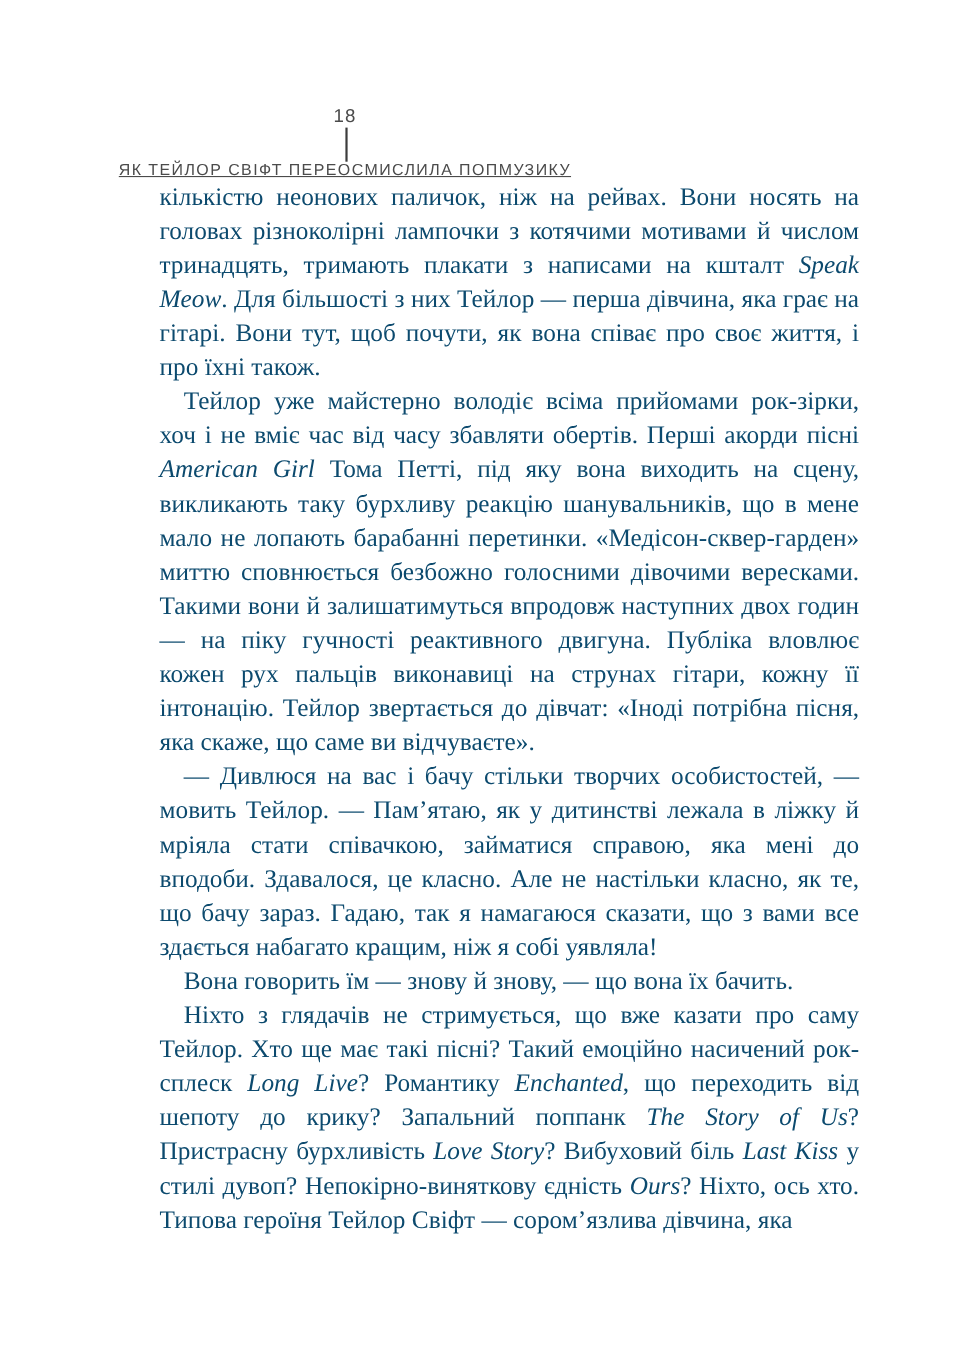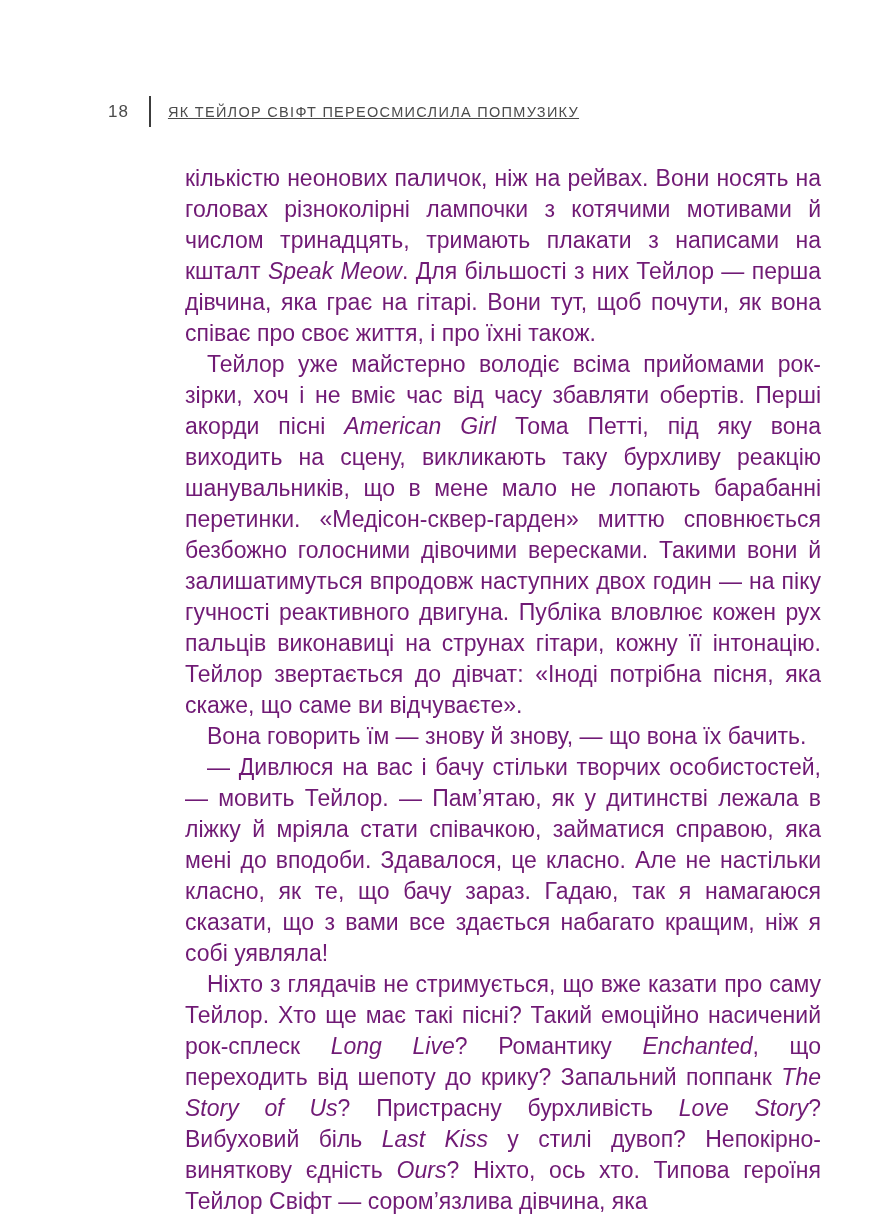--- a/index.html
+++ b/index.html
@@ -15,20 +15,21 @@
     overflow: hidden;
   }
   .running-head {
     position: absolute;
     top: 96px;
     left: 108px;
     display: flex;
     align-items: center;
     font-family: "Liberation Sans", sans-serif;
     color: #4b4b4b;
+    flex-direction: column;
   }
   .pagenum {
     font-size: 17px;
     letter-spacing: 1px;
     color: #4b4b4b;
   }
   .head-rule {
     width: 2px;
     height: 31px;
     background: #3c3c3c;
@@ -40,27 +41,26 @@
     letter-spacing: 1.3px;
     color: #4b4b4b;
     white-space: nowrap;
     text-decoration: underline;
   }
   .text-block {
     position: absolute;
     left: 145px;
     top: 163px;
     width: 636px;
-    font-family: Liberation Sans, sans-serif;
+    font-family: Liberation Serif, serif;
     font-size: 23px;
     line-height: 31px;
-    color: #701a75;
+    color: #0c4a6e;
     text-align: justify;
     hyphens: auto;
-    margin-left: 40px;
     -webkit-hyphens: auto;
   }
   .text-block p {
     margin: 0;
     padding: 0;
   }
   .text-block p.indent {
     text-indent: 22px;
   }
   .text-block i {
@@ -73,17 +73,17 @@
 <div class="page">
   <header class="running-head">
     <span class="pagenum">18</span>
     <span class="head-rule"></span>
     <span class="head-title">ЯК ТЕЙЛОР СВІФТ ПЕРЕОСМИСЛИЛА ПОПМУЗИКУ</span>
   </header>
 
   <main class="text-block" id="paragraphs">
       <p class=""><span>кількістю неонових паличок, ніж на рейвах. Вони носять на головах різноколірні лампочки з котячими мотивами й числом тринадцять, тримають плакати з написами на кшталт </span><i>Speak Meow</i><span>. Для більшості з них Тейлор — перша дівчина, яка грає на гітарі. Вони тут, щоб почути, як вона співає про своє життя, і про їхні також.</span></p>
       <p class="indent"><span>Тейлор уже майстерно володіє всіма прийомами рок-зірки, хоч і не вміє час від часу збавляти обертів. Перші акорди пісні </span><i>American Girl</i><span> Тома Петті, під яку вона виходить на сцену, викликають таку бурхливу реакцію шанувальників, що в мене мало не лопають барабанні перетинки. «Медісон-сквер-гарден» миттю сповнюється безбожно голосними дівочими вересками. Такими вони й залишатимуться впродовж наступних двох годин — на піку гучності реактивного двигуна. Публіка вловлює кожен рух пальців виконавиці на струнах гітари, кожну її інтонацію. Тейлор звертається до дівчат: «Іноді потрібна пісня, яка скаже, що саме ви відчуваєте».</span></p>
+      <p class="indent"><span>— Дивлюся на вас і бачу стільки творчих особистостей, — мовить Тейлор. — Пам’ятаю, як у дитинстві лежала в ліжку й мріяла стати співачкою, займатися справою, яка мені до вподоби. Здавалося, це класно. Але не настільки класно, як те, що бачу зараз. Гадаю, так я намагаюся сказати, що з вами все здається набагато кращим, ніж я собі уявляла!</span></p>
       <p class="indent"><span>Вона говорить їм — знову й знову, — що вона їх бачить.</span></p>
-      <p class="indent"><span>— Дивлюся на вас і бачу стільки творчих особистостей, — мовить Тейлор. — Пам’ятаю, як у дитинстві лежала в ліжку й мріяла стати співачкою, займатися справою, яка мені до вподоби. Здавалося, це класно. Але не настільки класно, як те, що бачу зараз. Гадаю, так я намагаюся сказати, що з вами все здається набагато кращим, ніж я собі уявляла!</span></p>
       <p class="indent"><span>Ніхто з глядачів не стримується, що вже казати про саму Тейлор. Хто ще має такі пісні? Такий емоційно насичений рок-сплеск </span><i>Long Live</i><span>? Романтику </span><i>Enchanted</i><span>, що переходить від шепоту до крику? Запальний поппанк </span><i>The Story of Us</i><span>? Пристрасну бурхливість </span><i>Love Story</i><span>? Вибуховий біль </span><i>Last Kiss</i><span> у стилі дувоп? Непокірно-виняткову єдність </span><i>Ours</i><span>? Ніхто, ось хто. Типова героїня Тейлор Свіфт — сором’язлива дівчина, яка</span></p>
     </main>
 </div>
 
 </body></html>

